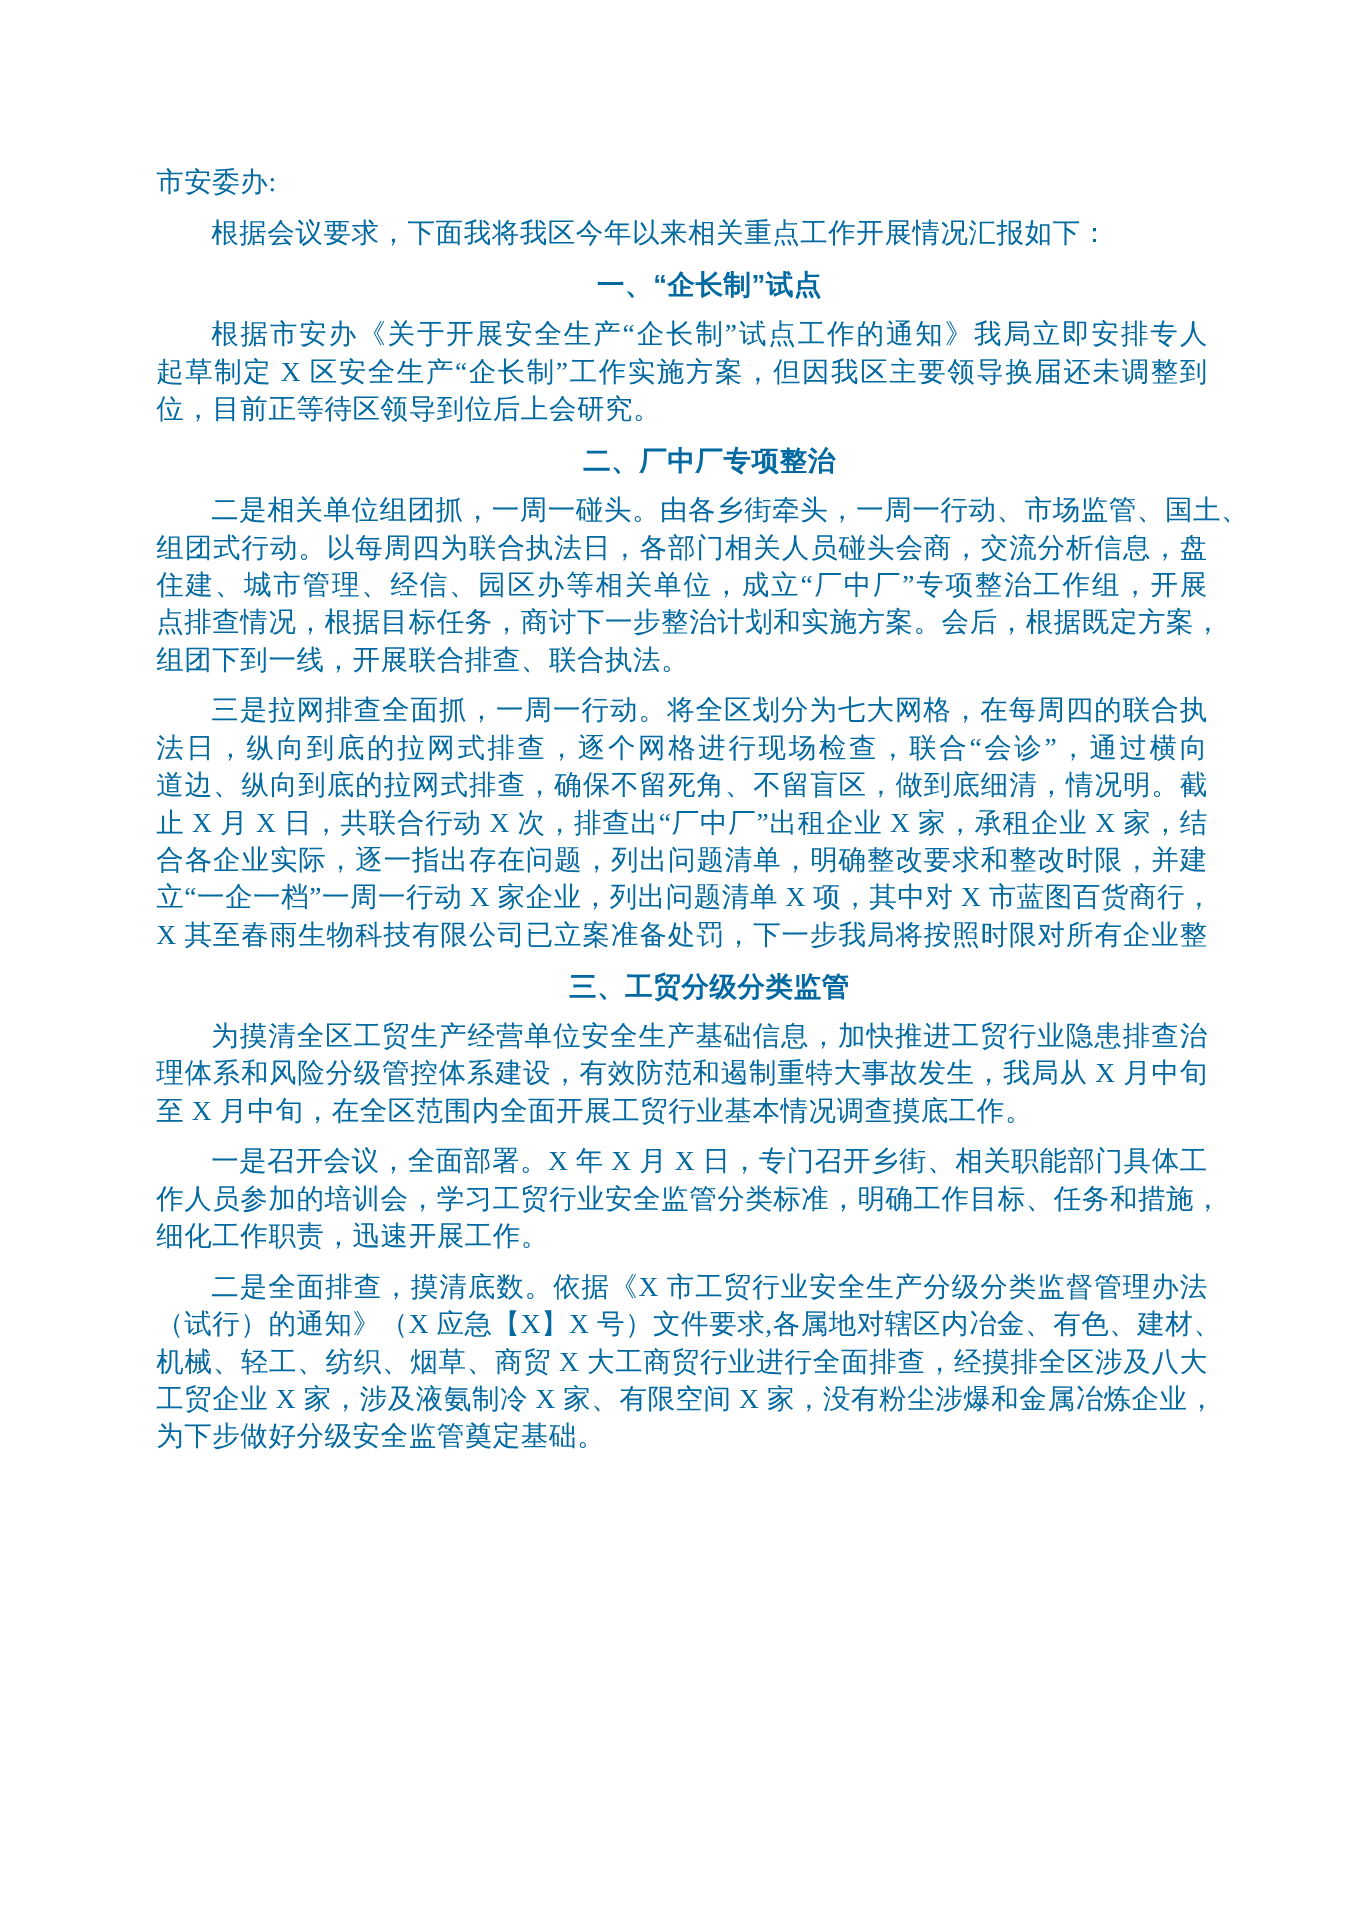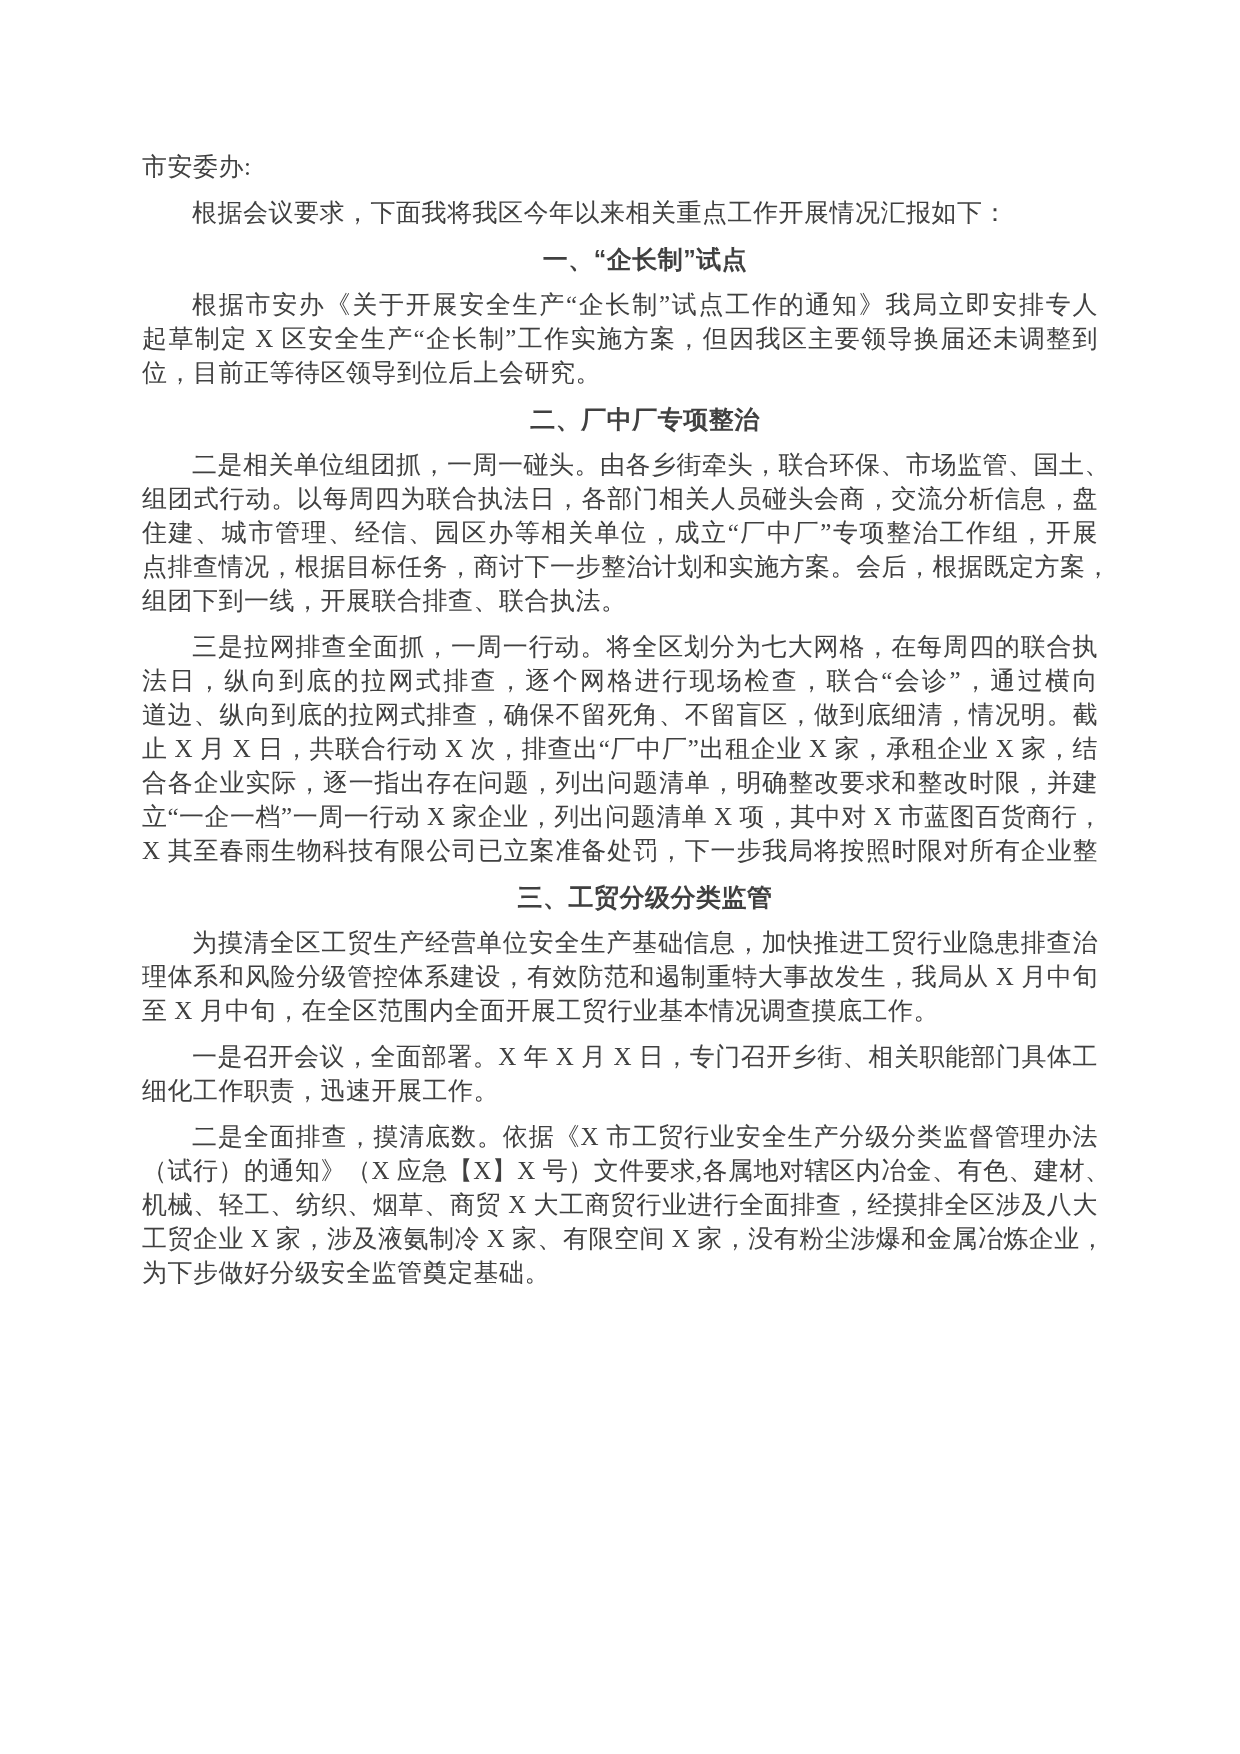--- a/index.html
+++ b/index.html
@@ -5,21 +5,21 @@
   html, body {
     margin: 0;
     padding: 0;
     background: #ffffff;
   }
   .page {
     position: relative;
     width: 1240px;
     height: 1754px;
     background: #ffffff;
-    color: #404040;
+    color: #0369a1;
     font-family: "Liberation Serif", "DejaVu Serif", serif;
     overflow: hidden;
   }
   .content {
     position: absolute;
     left: 142px;
     top: 150px;
     width: 956px;
   }
   .block {
@@ -67,21 +67,21 @@
       </div>
       <div class="block paragraph">
         <div class="line first just">根据市安办《关于开展安全生产“企长制”试点工作的通知》我局立即安排专人</div>
         <div class="line just">起草制定 X 区安全生产“企长制”工作实施方案，但因我区主要领导换届还未调整到</div>
         <div class="line">位，目前正等待区领导到位后上会研究。</div>
       </div>
       <div class="block heading">
         <div class="line first">二、厂中厂专项整治</div>
       </div>
       <div class="block paragraph">
-        <div class="line first just">二是相关单位组团抓，一周一碰头。由各乡街牵头，联合环保、市场监管、国土、</div>
+        <div class="line first just">二是相关单位组团抓，一周一碰头。由各乡街牵头，一周一行动、市场监管、国土、</div>
         <div class="line just">组团式行动。以每周四为联合执法日，各部门相关人员碰头会商，交流分析信息，盘</div>
         <div class="line just">住建、城市管理、经信、园区办等相关单位，成立“厂中厂”专项整治工作组，开展</div>
         <div class="line just">点排查情况，根据目标任务，商讨下一步整治计划和实施方案。会后，根据既定方案，</div>
         <div class="line">组团下到一线，开展联合排查、联合执法。</div>
       </div>
       <div class="block paragraph">
         <div class="line first just">三是拉网排查全面抓，一周一行动。将全区划分为七大网格，在每周四的联合执</div>
         <div class="line just">法日，纵向到底的拉网式排查，逐个网格进行现场检查，联合“会诊”，通过横向</div>
         <div class="line just">道边、纵向到底的拉网式排查，确保不留死角、不留盲区，做到底细清，情况明。截</div>
         <div class="line just">止 X 月 X 日，共联合行动 X 次，排查出“厂中厂”出租企业 X 家，承租企业 X 家，结</div>
@@ -92,20 +92,21 @@
       <div class="block heading">
         <div class="line first">三、工贸分级分类监管</div>
       </div>
       <div class="block paragraph">
         <div class="line first just">为摸清全区工贸生产经营单位安全生产基础信息，加快推进工贸行业隐患排查治</div>
         <div class="line just">理体系和风险分级管控体系建设，有效防范和遏制重特大事故发生，我局从 X 月中旬</div>
         <div class="line">至 X 月中旬，在全区范围内全面开展工贸行业基本情况调查摸底工作。</div>
       </div>
       <div class="block paragraph">
         <div class="line first just">一是召开会议，全面部署。X 年 X 月 X 日，专门召开乡街、相关职能部门具体工</div>
+        <div class="line just">作人员参加的培训会，学习工贸行业安全监管分类标准，明确工作目标、任务和措施，</div>
         <div class="line">细化工作职责，迅速开展工作。</div>
       </div>
       <div class="block paragraph">
         <div class="line first just">二是全面排查，摸清底数。依据《X 市工贸行业安全生产分级分类监督管理办法</div>
         <div class="line just">（试行）的通知》（X 应急【X】X 号）文件要求,各属地对辖区内冶金、有色、建材、</div>
         <div class="line just">机械、轻工、纺织、烟草、商贸 X 大工商贸行业进行全面排查，经摸排全区涉及八大</div>
         <div class="line just">工贸企业 X 家，涉及液氨制冷 X 家、有限空间 X 家，没有粉尘涉爆和金属冶炼企业，</div>
         <div class="line">为下步做好分级安全监管奠定基础。</div>
       </div>
     </div>

